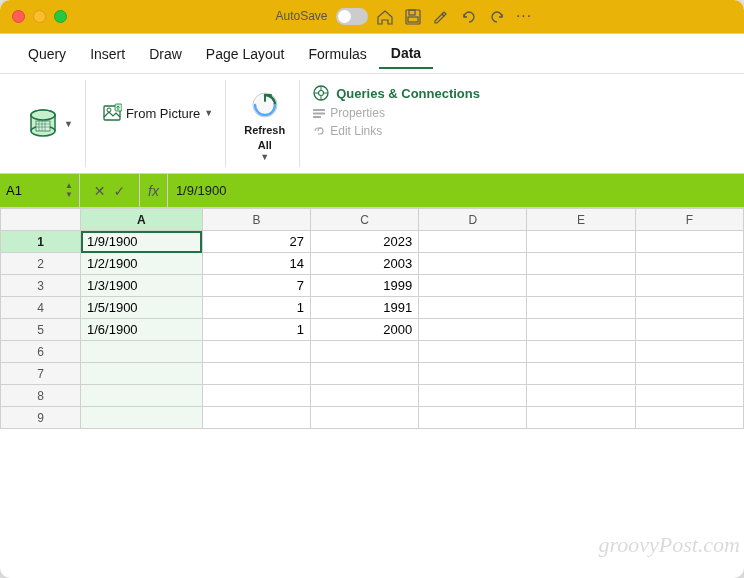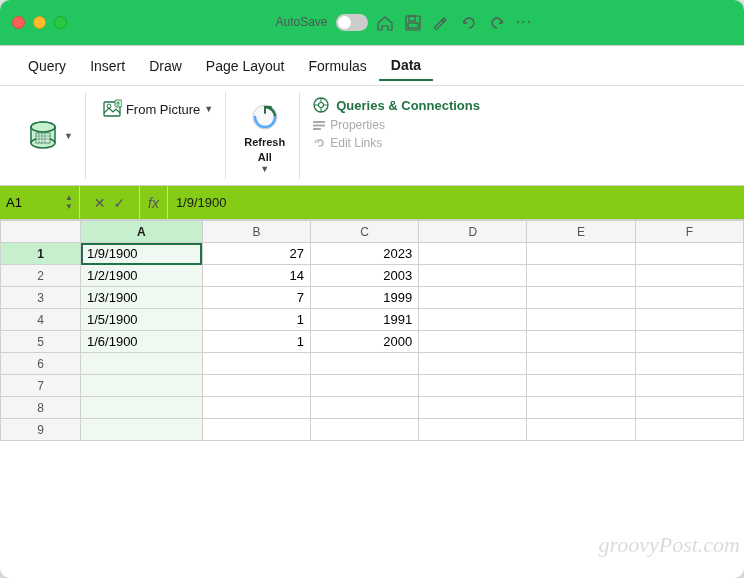--- a/index.html
+++ b/index.html
@@ -15,22 +15,22 @@
       height: 578px;
       background: #ffffff;
       border-radius: 10px;
       overflow: hidden;
       display: flex;
       flex-direction: column;
       box-shadow: 0 2px 20px rgba(0,0,0,0.3);
     }
     
     .title-bar {
-      background: #22c55e;
-      height: 46px;
+      background: #eab308;
+      height: 34px;
       display: flex;
       align-items: center;
       padding: 0 12px;
       gap: 8px;
       border-bottom: 1px solid #d0d0d0;
       flex-shrink: 0;
     }
     .traffic-light {
       width: 13px;
       height: 13px;
@@ -377,21 +377,21 @@
           <line x1="12" y1="19" x2="26" y2="19" stroke="#217346" stroke-width="0.5"></line>
           <line x1="12" y1="22" x2="26" y2="22" stroke="#217346" stroke-width="0.5"></line>
         </svg>
         <div style="display:flex;flex-direction:column;align-items:center;">
           <span style="font-size:9px;color:#555;">▼</span>
         </div>
       </div>
     </div>
 
     <div class="ribbon-section-from-picture">
-      <div style="display:flex;flex-direction:row;align-items:center;gap:4px;cursor:pointer;padding:3px 4px;border-radius:3px;">
+      <div style="display:flex;flex-direction:row;align-items:center;gap:4px;cursor:pointer;padding:3px 4px;border-radius:3px;margin-top:16px;">
 
         <svg width="20" height="20" viewBox="0 0 20 20" fill="none">
           <rect x="2" y="3" width="16" height="14" rx="1" stroke="#217346" stroke-width="1.3" fill="none"></rect>
           <circle cx="7" cy="7" r="2" stroke="#217346" stroke-width="1" fill="none"></circle>
           <path d="M2 14 L7 9 L11 13 L14 10 L18 14" stroke="#217346" stroke-width="1.2" fill="none"></path>
 
           <rect x="13" y="1" width="7" height="7" rx="1" fill="#c6efce" stroke="#217346" stroke-width="0.8"></rect>
           <path d="M14.5 4.5 L16 3 L17.5 4.5" stroke="#217346" stroke-width="0.8" fill="none"></path>
           <line x1="16" y1="3" x2="16" y2="7" stroke="#217346" stroke-width="0.8"></line>
         </svg>

